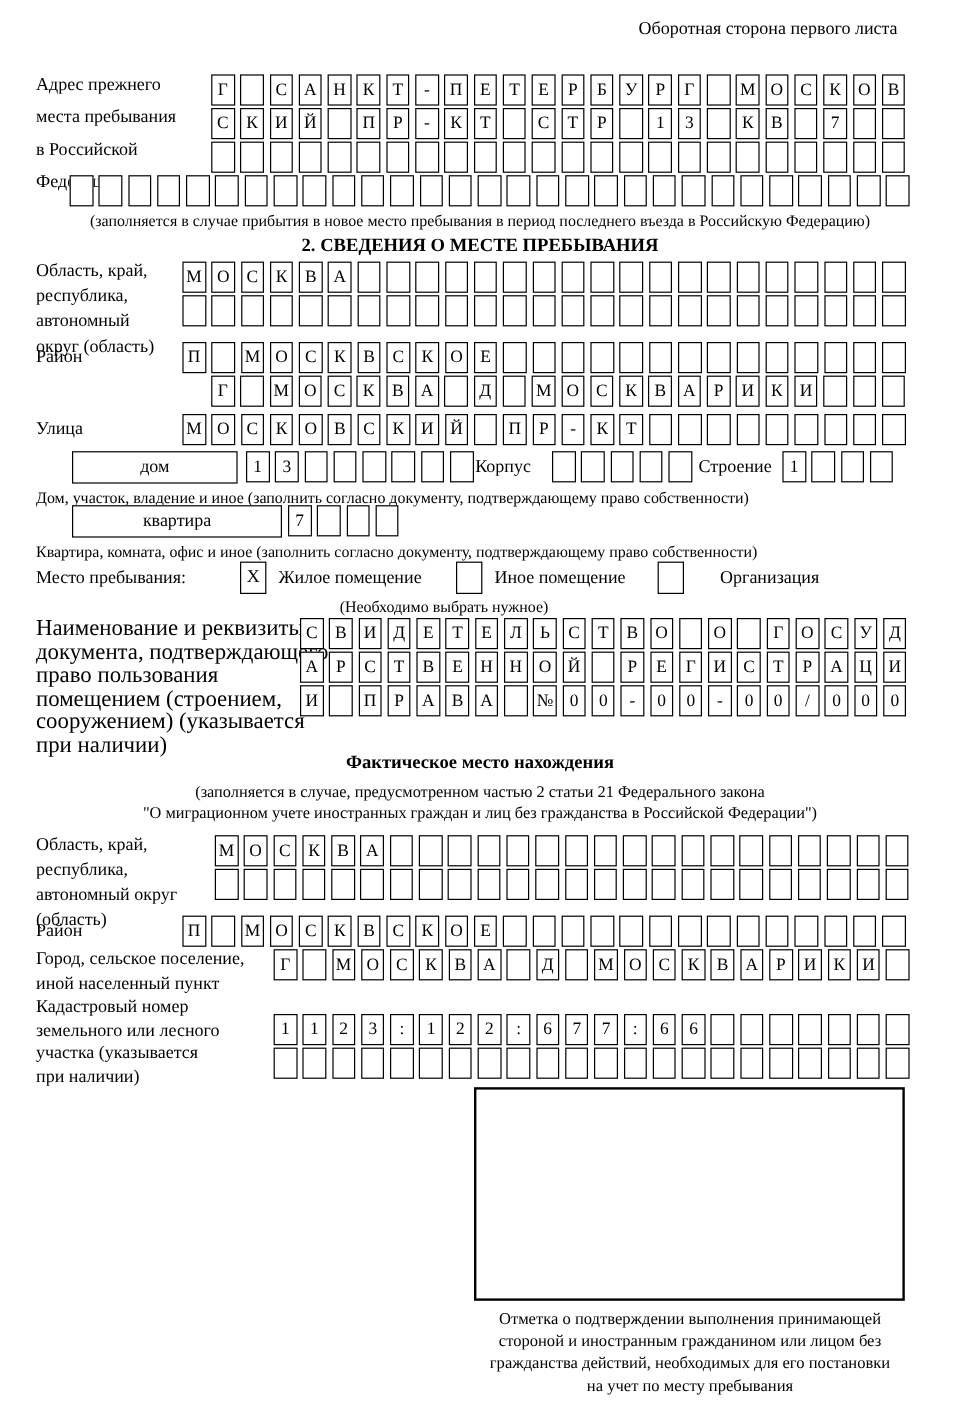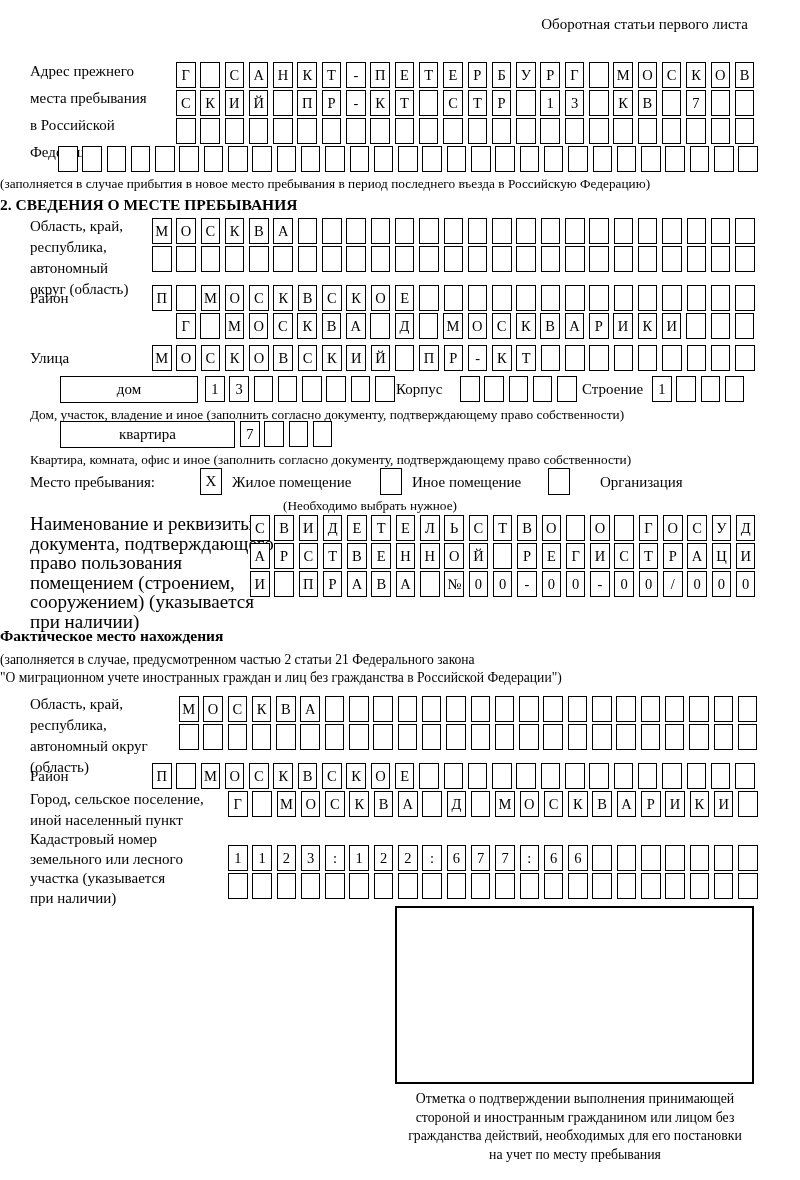--- a/index.html
+++ b/index.html
@@ -6,21 +6,21 @@
   #page{
     position:relative;width:800px;height:1180px;background:#fff;
     font-family:"Liberation Serif","DejaVu Serif",serif;color:#000;overflow:hidden;
   }
   .abs{position:absolute;}
   .lbl{font-size:15px;line-height:21px;}
   .lh27{line-height:27px;}
   .lh21{line-height:21px;}
   .lh19{line-height:19.5px;}
   .cap{font-size:13.3px;}
-  .center{left:0;width:800px;}
+  .center{left:0;width:800px;text-align:center;}
   .title{font-weight:bold;font-size:15.5px;}
   .boxrow{display:flex;gap:4.8px;}
   .cb{
     box-sizing:border-box;flex:0 0 19.5px;width:19.5px;height:26px;
     border:1.7px solid #000;display:flex;align-items:center;justify-content:center;
     font-size:14.5px;background:#fff;
   }
   .chk{
     box-sizing:border-box;width:22px;height:27px;border:1.7px solid #000;
     display:flex;align-items:center;justify-content:center;font-size:15px;background:#fff;
@@ -29,21 +29,21 @@
     box-sizing:border-box;height:27px;border:1.7px solid #000;
     display:flex;align-items:center;justify-content:center;font-size:15px;background:#fff;
   }
   .stampbox{box-sizing:border-box;border:2px solid #000;background:#fff;}
 </style>
 </head>
 <body>
 
 <div id="page">
 
-  <div class="abs" style="top:16px;right:52px;font-size:15px;">Оборотная статьи первого листа</div>
+  <div class="abs" style="top:16px;right:52px;font-size:15px;">Оборотная сторона первого листа</div>
 
   <div class="abs lbl lh27" style="left:30px;top:58px;">
       <div>Адрес прежнего</div>
       <div>места пребывания</div>
       <div>в Российской</div>
       <div>Федерации</div>
     </div>
   <div class="abs boxrow" style="left:176px;top:62px;">
       <div class="cb">Г</div>
       <div class="cb"></div>

